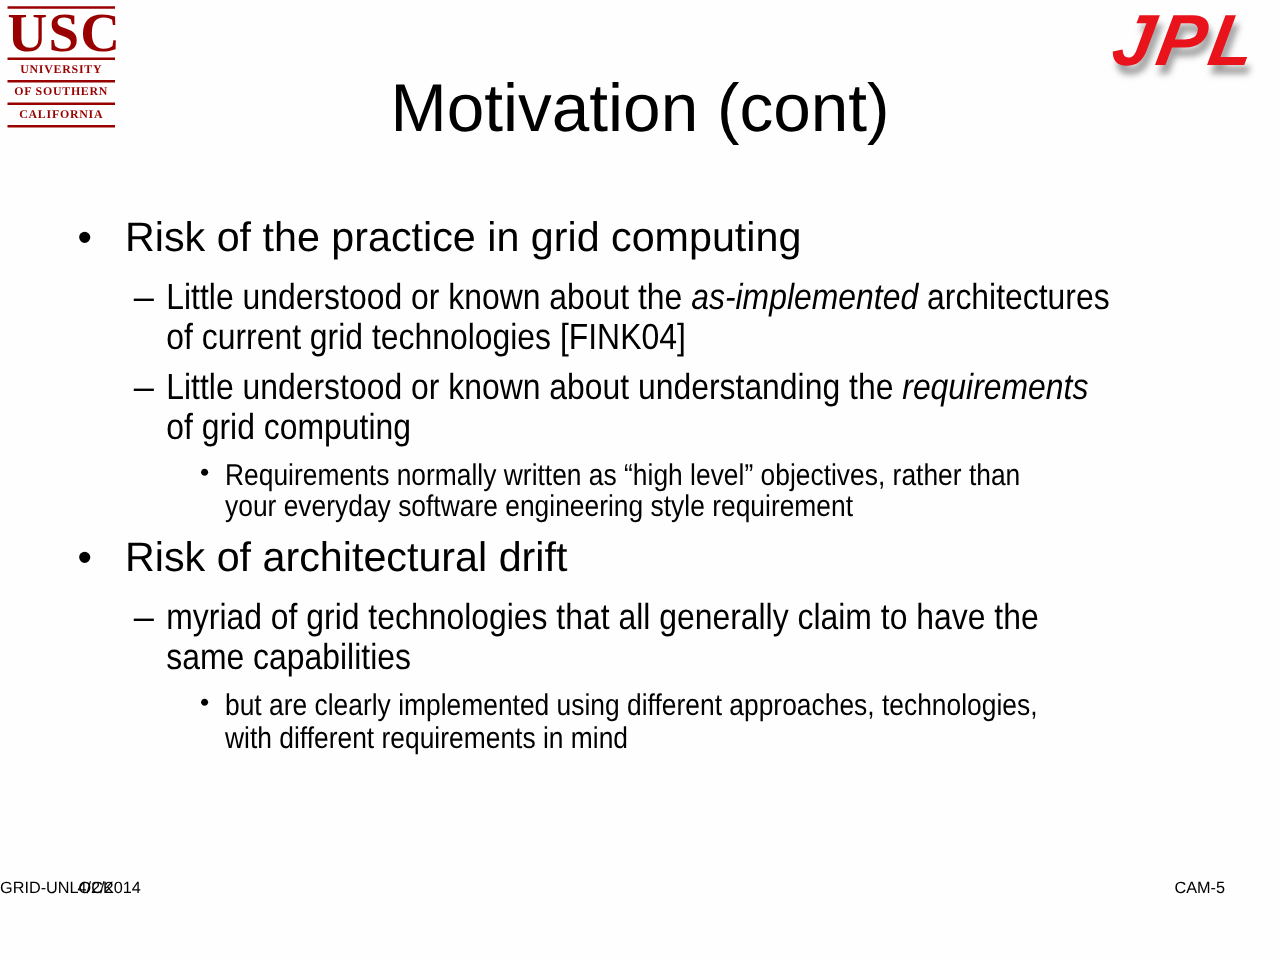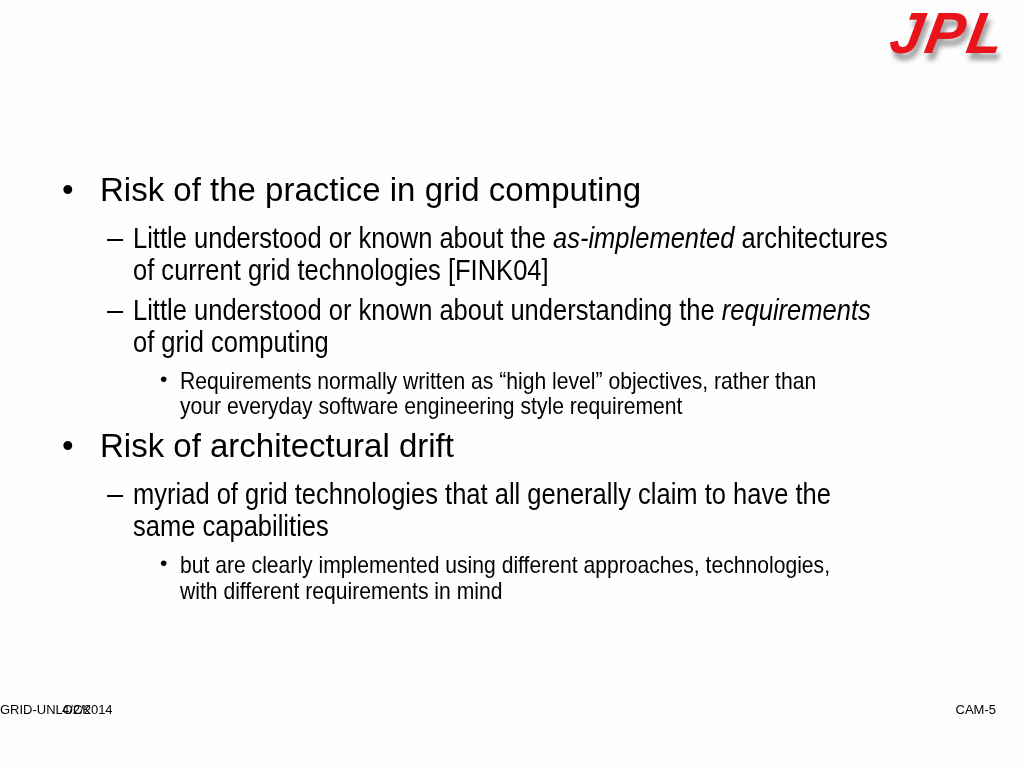--- a/index.html
+++ b/index.html
@@ -73,30 +73,42 @@
 
   .em { font-style: italic; }
 
   
   .footer {
     position: absolute; top: 703px; left: 0; width: 100%;
     font-size: 13px; line-height: 1.1; color: #000;
   }
   .f-center { width: 100%; }
   .f-date  { position: absolute; left: 62px; top: 0; }
-  .f-right { position: absolute; right: 28px; top: 0; }
+  .f-right { position: absolute; right: 44px; top: 0; }
 </style>
 </head>
 <body>
 
 <div class="slide">
 
+  <div class="usc">
+    <div class="rule"></div>
+    <div class="acronym">USC</div>
+    <div class="rule thin"></div>
+    <div class="small">UNIVERSITY</div>
+    <div class="rule thin"></div>
+    <div class="small">OF SOUTHERN</div>
+    <div class="rule thin"></div>
+    <div class="small">CALIFORNIA</div>
+    <div class="rule thin"></div>
+  </div>
 
   <div class="jpl">JPL</div>
 
+  <div class="title">Motivation (cont)</div>
 
   <div class="content">
 
     <div class="li l1">
       <span class="mk">•</span>
       <div class="txt">Risk of the practice in grid computing</div>
     </div>
 
     <div class="li l2">
       <span class="mk">–</span>

